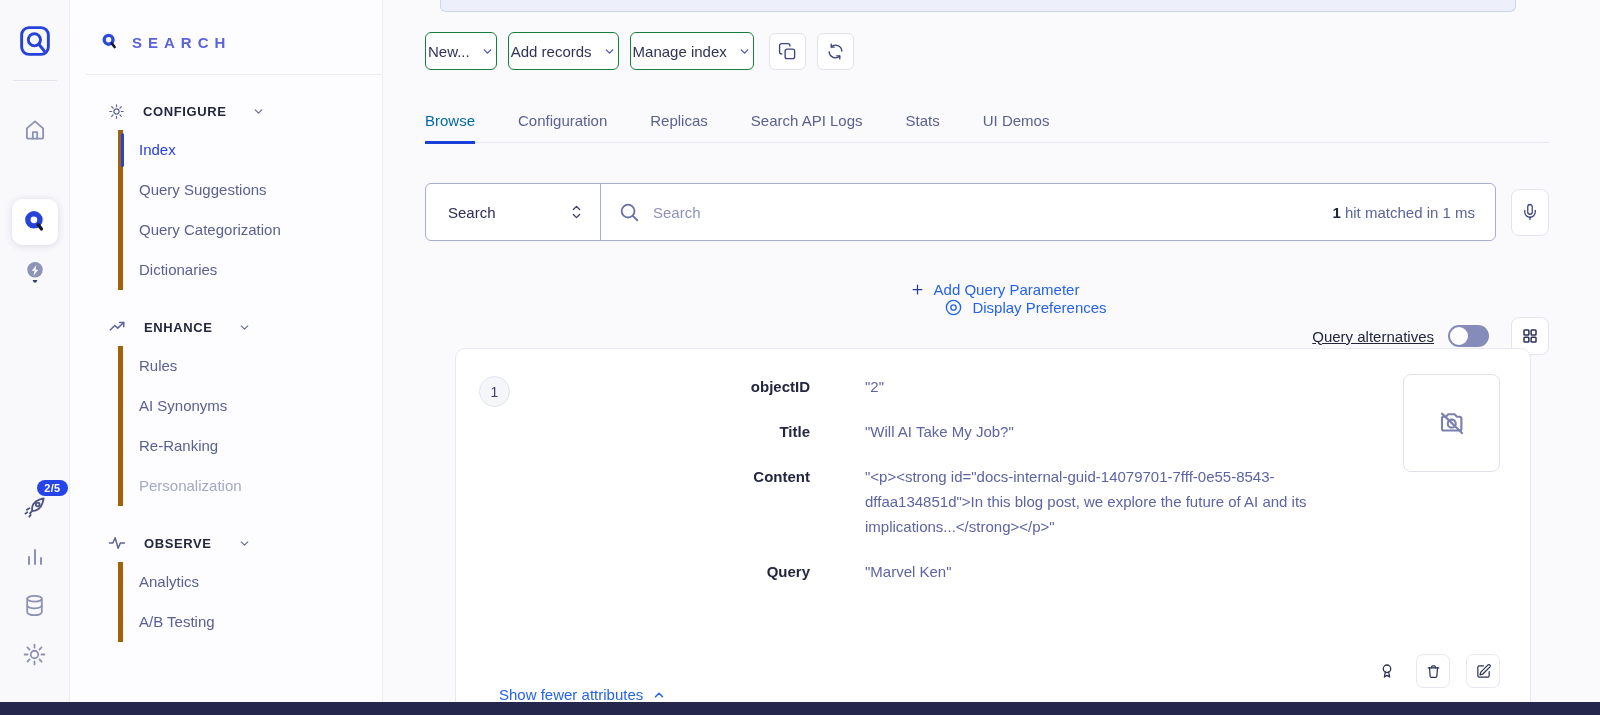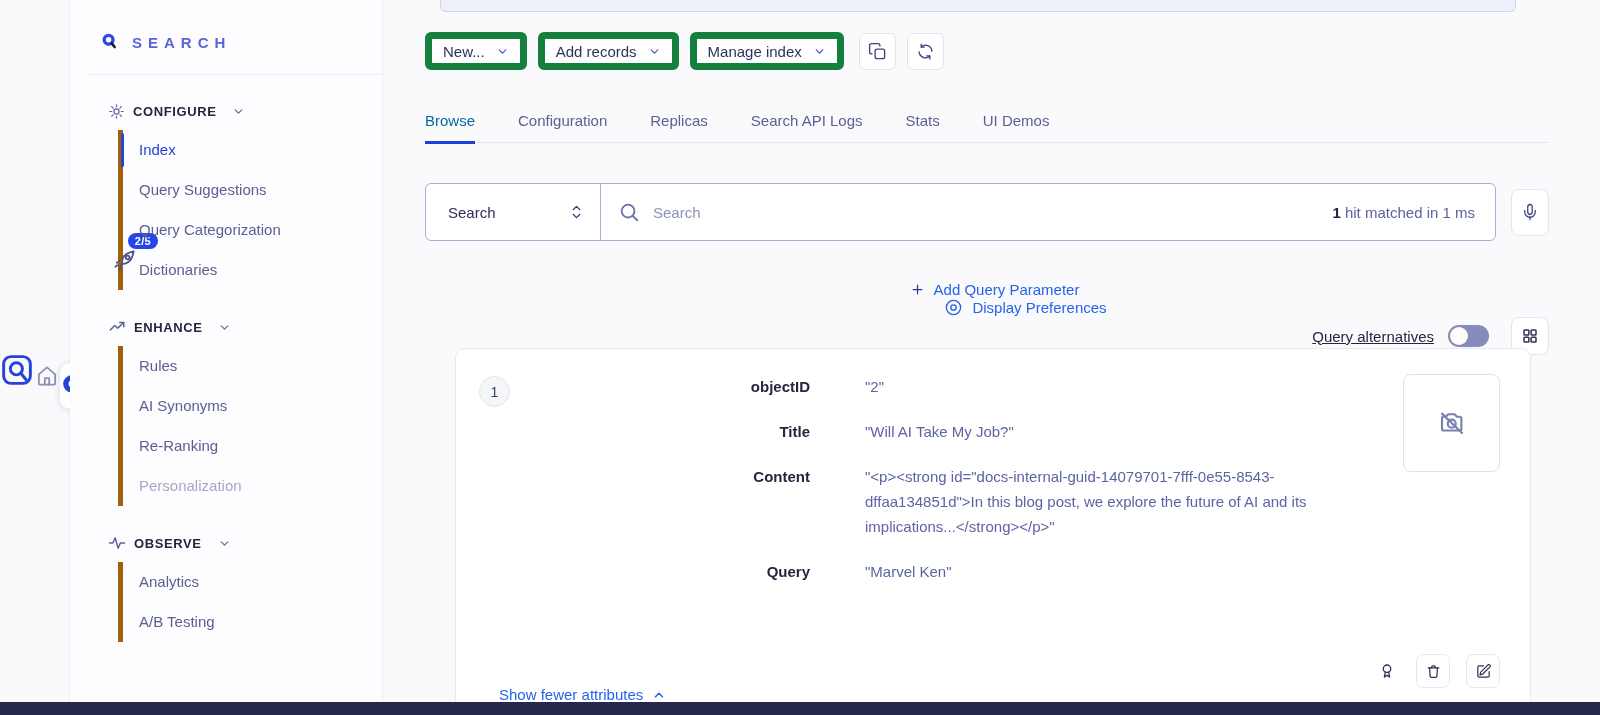--- a/index.html
+++ b/index.html
@@ -7,21 +7,21 @@
   body {
     font-family: "Liberation Sans", sans-serif;
     background:#fafafd; color:#23263f; font-size:15px;
     display:flex; position:relative;
   }
   svg.ic { fill:none; stroke:currentColor; stroke-width:1.7; stroke-linecap:round; stroke-linejoin:round; display:block; }
 
   
   .rail {
     width:70px; flex:0 0 70px; background:#f9f9fc; border-right:1px solid #ededf4;
-    display:flex; flex-direction:row; align-items:center;
+    display:flex; flex-direction:column; align-items:center;
   }
   .rail-logo { margin-top:24px; color:#2742d9; cursor:pointer; }
   .rail-div { width:44px; border-bottom:1px solid #e4e5ef; margin-top:22px; }
   .rail-btn { margin-top:36px; color:#8d91b5; cursor:pointer; }
   .rail-active {
     margin-top:56px; width:46px; height:46px; background:#fff; border-radius:10px;
     box-shadow:0 1px 7px rgba(40,45,90,.16); display:flex; align-items:center; justify-content:center;
     cursor:pointer;
   }
   .rail-reco { margin-top:14px; cursor:pointer; }
@@ -37,21 +37,21 @@
   
   .sidebar {
     width:313px; flex:0 0 313px; background:#fdfdff; border-right:1px solid #ededf4;
     overflow:hidden; padding-top:32px;
   }
   .sb-title { display:flex; align-items:center; gap:12px; padding-left:30px; }
   .sb-title-text { color:#5964d9; font-weight:600; font-size:15px; letter-spacing:6px; }
   .sb-divider { border-bottom:1px solid #ededf3; margin:22px 0 0 16px; }
   .sb-section { margin-top:28px; }
   .sb-header {
-    display:flex; align-items:center; gap:8px; padding-left:38px;
+    display:flex; align-items:center; gap:18px; padding-left:38px;
     font-size:13px; font-weight:bold; letter-spacing:.6px; color:#23263f; cursor:pointer;
   }
   .sb-header .hdr-ic { color:#5c6399; }
   .sb-header .chev { color:#6a6f9a; margin-left:8px; }
   .nav-group { margin:10px 0 0 48px; border-left:5px solid #a16207; }
   .nav-item {
     position:relative; padding-left:16px; height:40px; line-height:40px;
     color:#5a6191; cursor:pointer; white-space:nowrap;
   }
   .nav-item.active { color:#2742d9; font-weight:500; }
@@ -62,22 +62,22 @@
   .nav-item.disabled { color:#a4a8c4; }
 
   
   .main { flex:1; position:relative; padding:0 51px 0 42px; overflow:hidden; }
   .index-remnant {
     height:12px; margin:0 33px 0 15px; background:#edf0fb;
     border:1px solid #ccd6f1; border-top:none; border-radius:0 0 6px 6px;
   }
   .toolbar { display:flex; align-items:center; margin-top:20px; gap:11px; }
   .tbtn {
-    display:inline-flex; align-items:center; gap:11px; height:38px; padding:0 11px;
-    background:#fff; border:7px solid #15803d; border-radius:6px; color:#2f3457;
+    display:inline-flex; align-items:center; gap:11px; height:38px; padding:0 2px;
+    background:#fff; border:1px solid #15803d; border-radius:6px; color:#2f3457;
     font-size:15px; cursor:pointer;
   }
   .tbtn .chev { color:#4d57b0; }
   .ibtn {
     width:37px; height:37px; background:#fff; border:1px solid #e2e3ec; border-radius:6px;
     display:inline-flex; align-items:center; justify-content:center; color:#3c4380; cursor:pointer;
   }
   .ibtn.first { margin-left:4px; }
 
   .tabbar { display:flex; margin-top:32px; border-bottom:1px solid #e8e9f0; }

